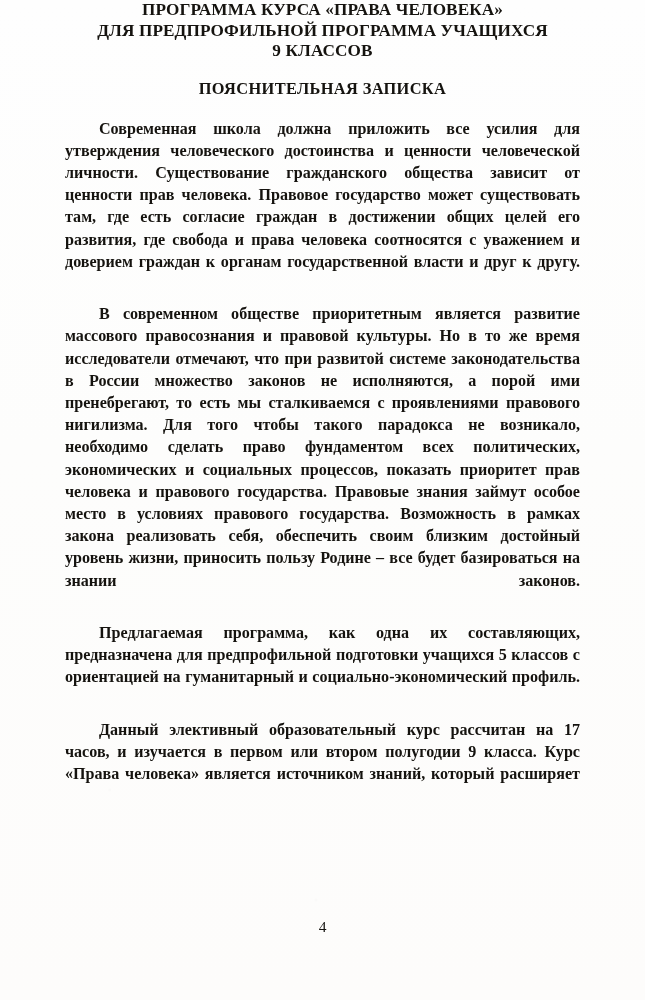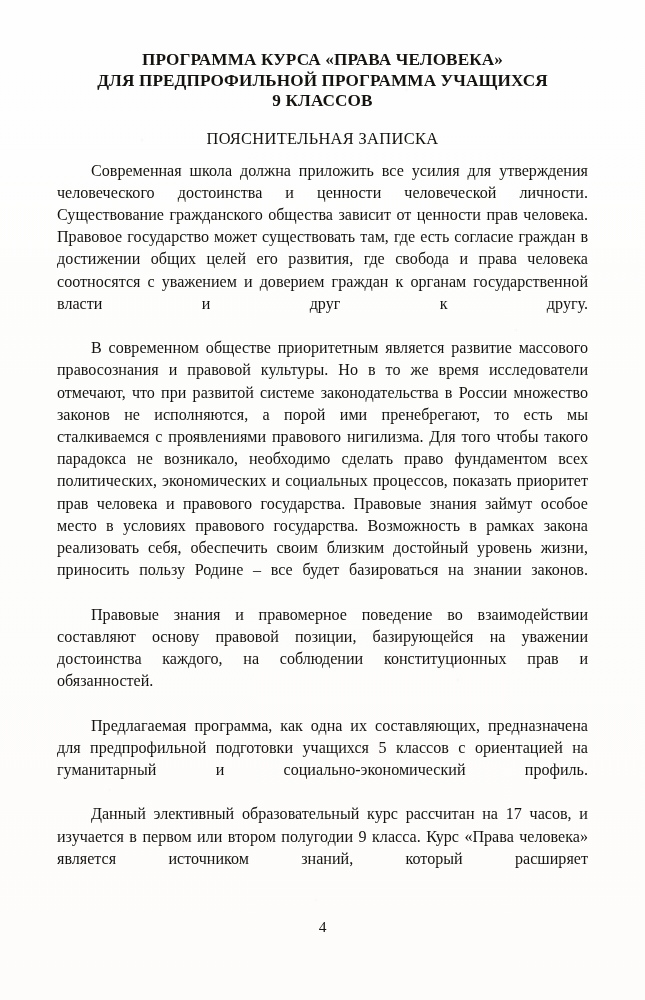--- a/index.html
+++ b/index.html
@@ -32,54 +32,54 @@
   }
   .content {
     position: absolute;
     left: 57px;
     top: 0;
     width: 531px;
   }
 
   .doc-title {
     margin: 0;
-    padding-top: 50px;
     text-align: center;
     font-size: 17.2px;
     font-weight: bold;
     line-height: 20.5px;
     letter-spacing: 0.1px;
   }
   .doc-title .tl {
     display: block;
     white-space: nowrap;
   }
 
   .section-heading {
     margin: 0;
     padding-top: 17px;
     text-align: center;
     font-size: 16.4px;
-    font-weight: normal;
+    font-weight: bold;
     line-height: 20px;
     letter-spacing: 0.35px;
   }
 
   .body-text {
     padding-top: 11px;
   }
   .body-text p {
-    margin: 0;
+    margin: 8px;
     text-align: justify;
     text-justify: inter-word;
     text-indent: 34px;
     font-size: 16.1px;
     line-height: 22.2px;
     word-spacing: 0.2px;
     hyphens: manual;
+    font-weight: bold;
   }
   
   .body-text p::after {
     content: "";
     display: inline-block;
     width: 100%;
   }
 
   .page-number {
     position: absolute;
@@ -101,21 +101,20 @@
       <span class="tl">ПРОГРАММА КУРСА «ПРАВА ЧЕЛОВЕКА»</span>
       <span class="tl">ДЛЯ ПРЕДПРОФИЛЬНОЙ ПРОГРАММА УЧАЩИХСЯ</span>
       <span class="tl">9 КЛАССОВ</span>
     </h1>
 
     <h2 class="section-heading">ПОЯСНИТЕЛЬНАЯ ЗАПИСКА</h2>
 
     <div class="body-text">
       <p>Современная школа должна приложить все усилия для утверждения человеческого достоинства и ценности человеческой личности. Существование гражданского общества зависит от ценности прав человека. Правовое государство может существовать там, где есть согласие граждан в достижении общих целей его развития, где свобода и права человека соотносятся с уважением и доверием граждан к органам государственной власти и друг к другу.</p>
       <p>В современном обществе приоритетным является развитие массового правосознания и правовой культуры. Но в то же время исследователи отмечают, что при развитой системе законодательства в России множество законов не исполняются, а порой ими пренебрегают, то есть мы сталкиваемся с проявлениями правового нигилизма. Для того чтобы такого парадокса не возникало, необходимо сделать право фундаментом всех политических, экономических и социальных процессов, показать приоритет прав человека и правового государства. Правовые знания займут особое место в условиях правового государства. Возможность в рамках закона реализовать себя, обеспечить своим близким достойный уровень жизни, приносить пользу Родине – все будет базироваться на знании законов.</p>
-      <p>Правовые знания и правомерное поведение во взаимодействии составляют основу правовой позиции, базирующейся на уважении достоинства каждого, на соблюдении конституционных прав и обязанностей.</p>
       <p>Предлагаемая программа, как одна их составляющих, предназначена для предпрофильной подготовки учащихся 5 классов с ориентацией на гуманитарный и социально-экономический профиль.</p>
       <p>Данный элективный образовательный курс рассчитан на 17 часов, и изучается в первом или втором полугодии 9 класса. Курс «Права человека» является источником знаний, который расширяет</p>
     </div>
 
   </div>
 
   <div class="page-number">4</div>
 </div>
 
 </body></html>

